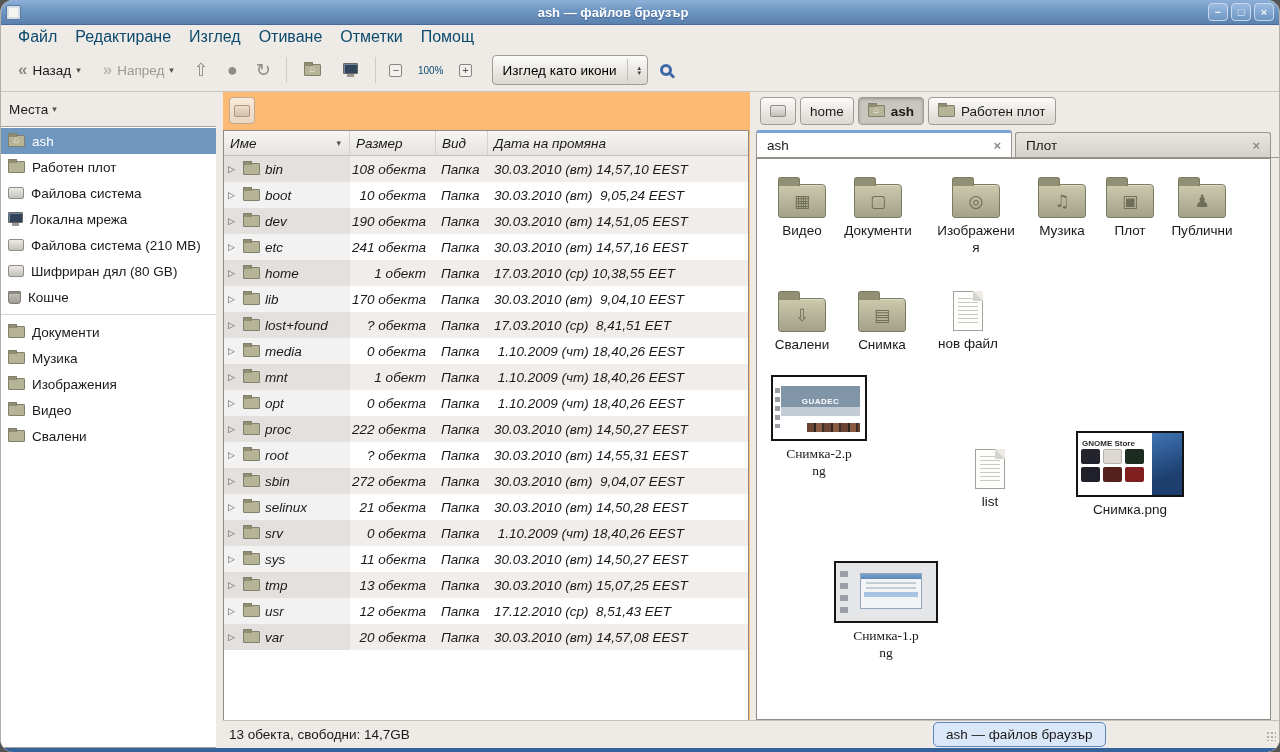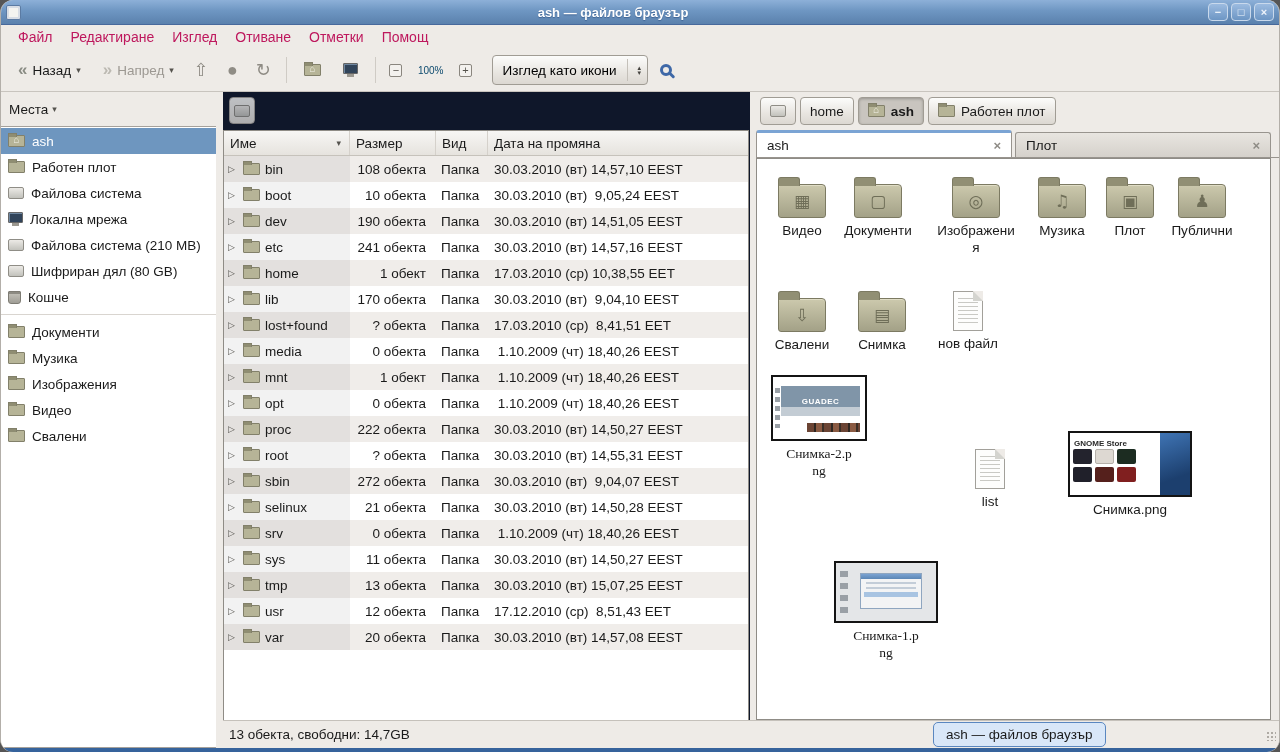--- a/index.html
+++ b/index.html
@@ -15,21 +15,21 @@
     border-radius:2px; box-shadow:inset 0 0 0 2px #d7dde5; }
   .titlebar .title { flex:1; text-align:center; color:#fff; font-weight:bold; font-size:13px;
     text-shadow:0 1px 1px #3f6494; }
   .winbtn { width:20px; height:18px; margin-left:3px; border:1px solid #c9d9ec; border-radius:4px;
     background:linear-gradient(180deg,#9cbbe0,#6d96c4); color:#eef4fb; font-size:11px; line-height:16px;
     text-align:center; font-weight:bold; }
 
   
   .menubar { position:absolute; top:25px; left:0; right:0; height:24px; background:#eeebe7;
     display:flex; align-items:center; padding-left:8px; }
-  .menuitem { padding:2px 9px; font-size:14px; color:#be185d; }
+  .menuitem { padding:2px 9px; font-size:16px; color:#0c4a6e; }
 
   
   .toolbar { position:absolute; top:49px; left:0; right:0; height:43px; background:#eeebe7;
     border-bottom:1px solid #c8c4be; display:flex; align-items:center; padding-left:8px; gap:4px; }
   .tbtn { display:inline-flex; align-items:center; gap:5px; height:30px; padding:0 8px;
     border:1px solid transparent; border-radius:4px; font-size:13.5px; color:#1a1a1a; }
   .tbtn .nav-glyph { font-size:17px; color:#8a8c84; font-weight:bold; }
   .tbtn .caret { font-size:9px; color:#55534e; }
   .tbtn.disabled { color:#9c9892; }
   .tbtn.disabled .nav-glyph { color:#bcb9b2; }
@@ -55,21 +55,21 @@
   .sb-head .caret { font-size:9px; color:#55534e; margin-left:4px; }
   .sb-close { margin-left:auto; color:#8e8b85; font-size:14px; font-weight:bold; }
   .sb-list { position:absolute; top:34px; left:0; right:0; bottom:0; background:#fff;
     border:1px solid #a5a19b; border-left:none; padding-top:1px; }
   .sb-item { height:26px; display:flex; align-items:center; gap:7px; padding-left:7px; font-size:13.5px; color:#1a1a1a; }
   .sb-item.selected { background:#6e96bf; color:#fff; }
   .sb-sep { height:1px; background:#d9d5d0; margin:4px 0; }
 
   .splitter { position:absolute; top:92px; bottom:4px; width:7px; background:#eeebe7; }
 
-  .middlepane { position:absolute; top:92px; left:222px; width:527px; bottom:16px; background:#0f172a; }
+  .middlepane { position:absolute; top:92px; left:222px; width:527px; bottom:16px; background:#fdba74;font-style:italic; }
   .mp-top { height:38px; position:relative; }
   .rootbtn { position:absolute; left:6px; top:5px; width:26px; height:27px; border:1px solid #aaa6a0;
     border-radius:4px; background:linear-gradient(#fafaf8,#e3e0db); display:flex; align-items:center;
     justify-content:center; opacity:.75; }
   .treebox { position:absolute; top:38px; left:0; right:1px; bottom:0; background:#fff; border:1px solid #8f8c86; }
   .thead { display:grid; grid-template-columns:126px 86px 52px 1fr; height:25px;
     background:linear-gradient(#f7f6f4,#e6e3de); border-bottom:1px solid #c6c2bb; }
   .thcell { display:flex; align-items:center; padding-left:6px; font-size:13.5px; color:#1a1a1a;
     border-right:1px solid #d5d1cb; }
   .thcell .sortc { margin-left:auto; margin-right:8px; font-size:9px; color:#55534e; }
@@ -132,21 +132,21 @@
   .thumb { position:relative; border:2px solid #141414; background:#fff; overflow:hidden; }
   .thumb-g { width:96px; height:66px; }
   .tg-banner { position:absolute; left:8px; right:5px; top:9px; height:30px; background:#8095a8; }
   .tg-text { position:absolute; left:0; right:0; top:7px; text-align:center; color:#fff;
     font-size:8px; font-weight:bold; letter-spacing:.5px; }
   .tg-sky { position:absolute; left:0; right:0; bottom:0; height:9px; background:#c3ccd4; }
   .tg-strip { position:absolute; left:34px; right:5px; bottom:7px; height:9px;
     background:repeating-linear-gradient(90deg,#6b4434 0 7px,#2e2620 7px 9px,#8a5a42 9px 15px,#3a2e26 15px 17px); }
   .tg-side { position:absolute; left:2px; top:11px; width:5px; height:40px;
     background:repeating-linear-gradient(#9aa0a6 0 5px, transparent 5px 9px); }
-  .thumb-s { width:124px; height:66px;text-align:center; }
+  .thumb-s { width:108px; height:66px;text-align:center; }
   .ts-right { position:absolute; right:0; top:0; width:30px; height:100%;
     background:linear-gradient(160deg,#3f74b4,#1c3f6e 70%); }
   .ts-logo { position:absolute; left:4px; top:2px; font-size:8px; font-weight:bold; color:#2a2a2a; white-space:nowrap; }
   .ts-grid { position:absolute; left:3px; top:16px; width:66px; display:flex; flex-wrap:wrap; gap:3px; }
   .ts-grid i { width:19px; height:15px; border-radius:2px; }
   .ts1{background:#23232d;} .ts2{background:#ddd8d2; border:1px solid #b5b0aa;} .ts3{background:#1c2c21;}
   .ts4{background:#20202a;} .ts5{background:#55201c;} .ts6{background:#801f1f;}
   .thumb-d { width:104px; height:62px; background:#e4e6e8; }
   .td-win { position:absolute; left:24px; top:10px; width:62px; height:36px; background:#f3f4f5;
     border:1px solid #8fa6c0; }

